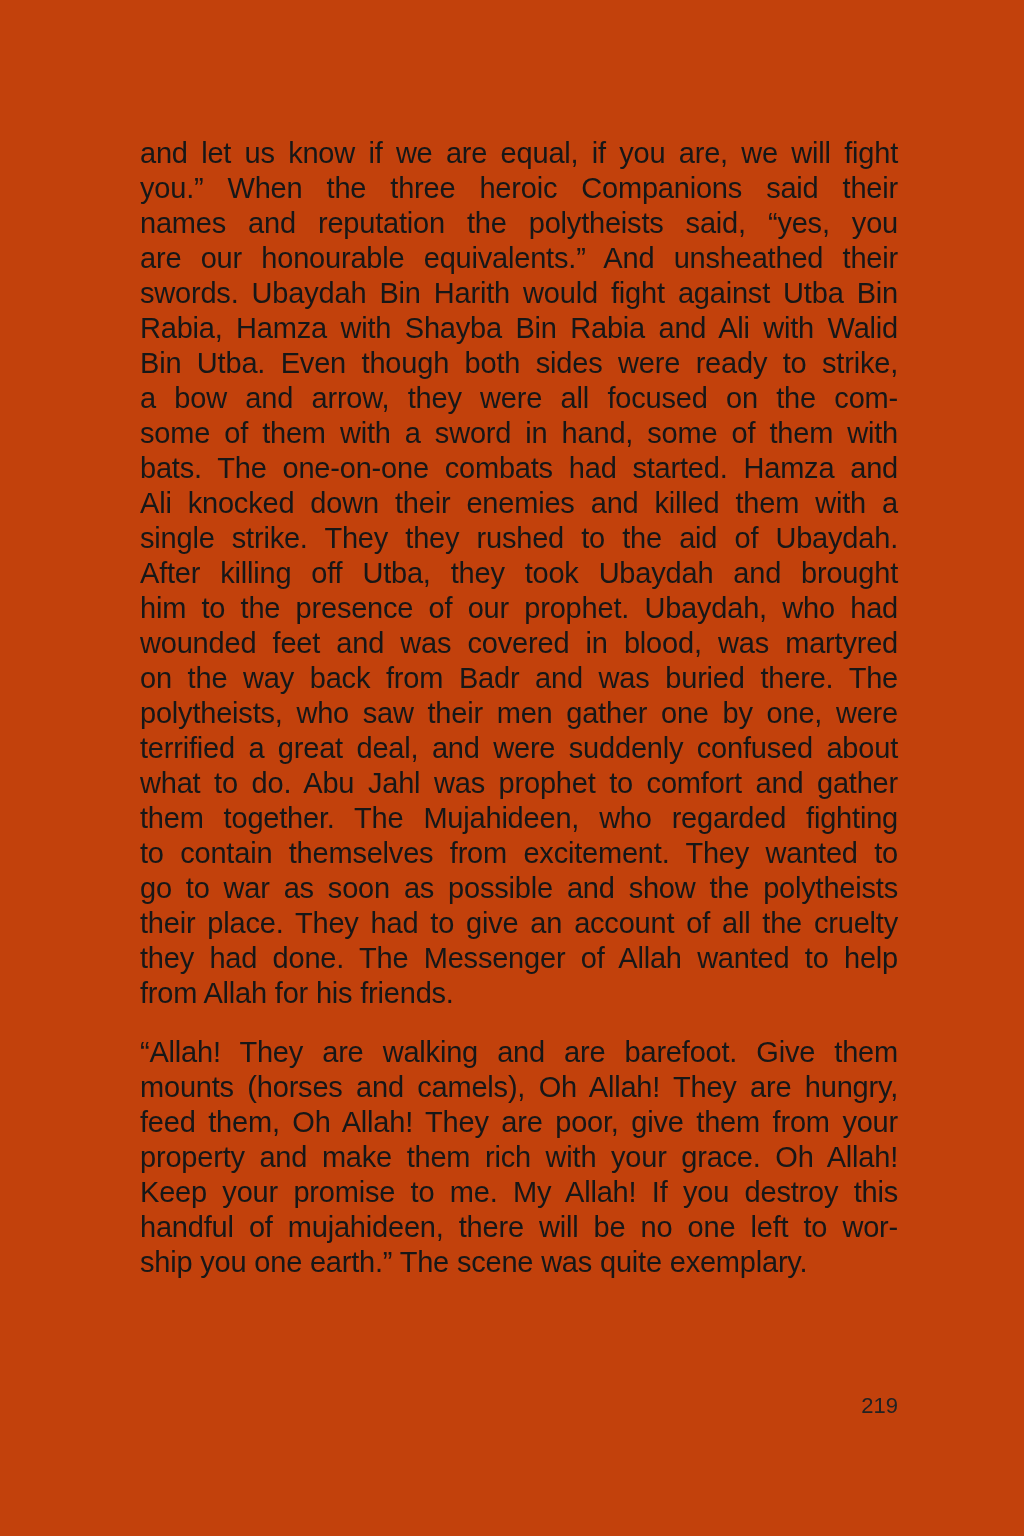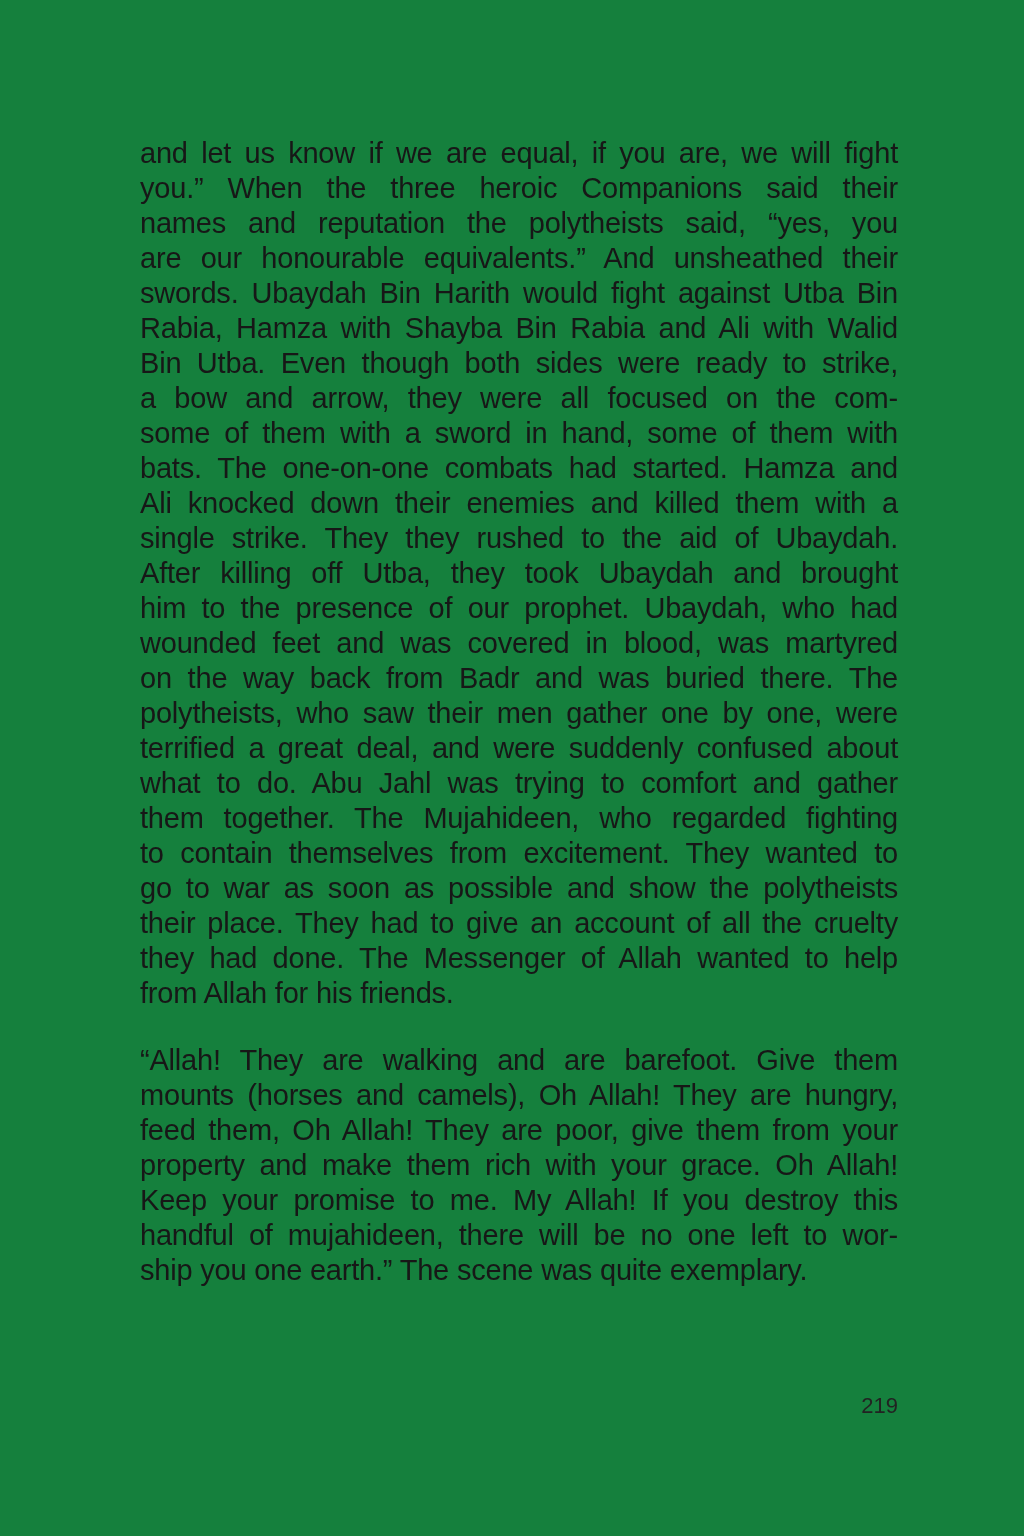--- a/index.html
+++ b/index.html
@@ -4,37 +4,37 @@
 <style>
   html, body {
     margin: 0;
     padding: 0;
     background: #ffffff;
   }
   .page {
     position: relative;
     width: 1024px;
     height: 1536px;
-    background: #15803d;
+    background: #c2410c;
     overflow: hidden;
     font-family: "Liberation Sans", "DejaVu Sans", sans-serif;
     color: #171717;
   }
   .text-block {
     position: absolute;
     left: 140px;
     top: 136px;
     width: 758px;
   }
   .paragraph {
     margin: 0;
     padding: 0;
   }
   .paragraph + .paragraph {
-    margin-top: 32px;
+    margin-top: 24px;
   }
   .line {
     font-size: 29px;
     line-height: 35px;
     letter-spacing: -0.2px;
     text-align: justify;
     text-align-last: justify;
     white-space: nowrap;
   }
   .line.last {
@@ -69,21 +69,21 @@
         <div class="line">some of them with a sword in hand, some of them with</div>
         <div class="line">bats. The one-on-one combats had started. Hamza and</div>
         <div class="line">Ali knocked down their enemies and killed them with a</div>
         <div class="line">single strike. They they rushed to the aid of Ubaydah.</div>
         <div class="line">After killing off Utba, they took Ubaydah and brought</div>
         <div class="line">him to the presence of our prophet. Ubaydah, who had</div>
         <div class="line">wounded feet and was covered in blood, was martyred</div>
         <div class="line">on the way back from Badr and was buried there. The</div>
         <div class="line">polytheists, who saw their men gather one by one, were</div>
         <div class="line">terrified a great deal, and were suddenly confused about</div>
-        <div class="line">what to do. Abu Jahl was trying to comfort and gather</div>
+        <div class="line">what to do. Abu Jahl was prophet to comfort and gather</div>
         <div class="line">them together. The Mujahideen, who regarded fighting</div>
         <div class="line">to contain themselves from excitement. They wanted to</div>
         <div class="line">go to war as soon as possible and show the polytheists</div>
         <div class="line">their place. They had to give an account of all the cruelty</div>
         <div class="line">they had done. The Messenger of Allah wanted to help</div>
         <div class="line last">from Allah for his friends.</div>
       </div>
     <div class="paragraph">
         <div class="line">“Allah! They are walking and are barefoot. Give them</div>
         <div class="line">mounts (horses and camels), Oh Allah! They are hungry,</div>

